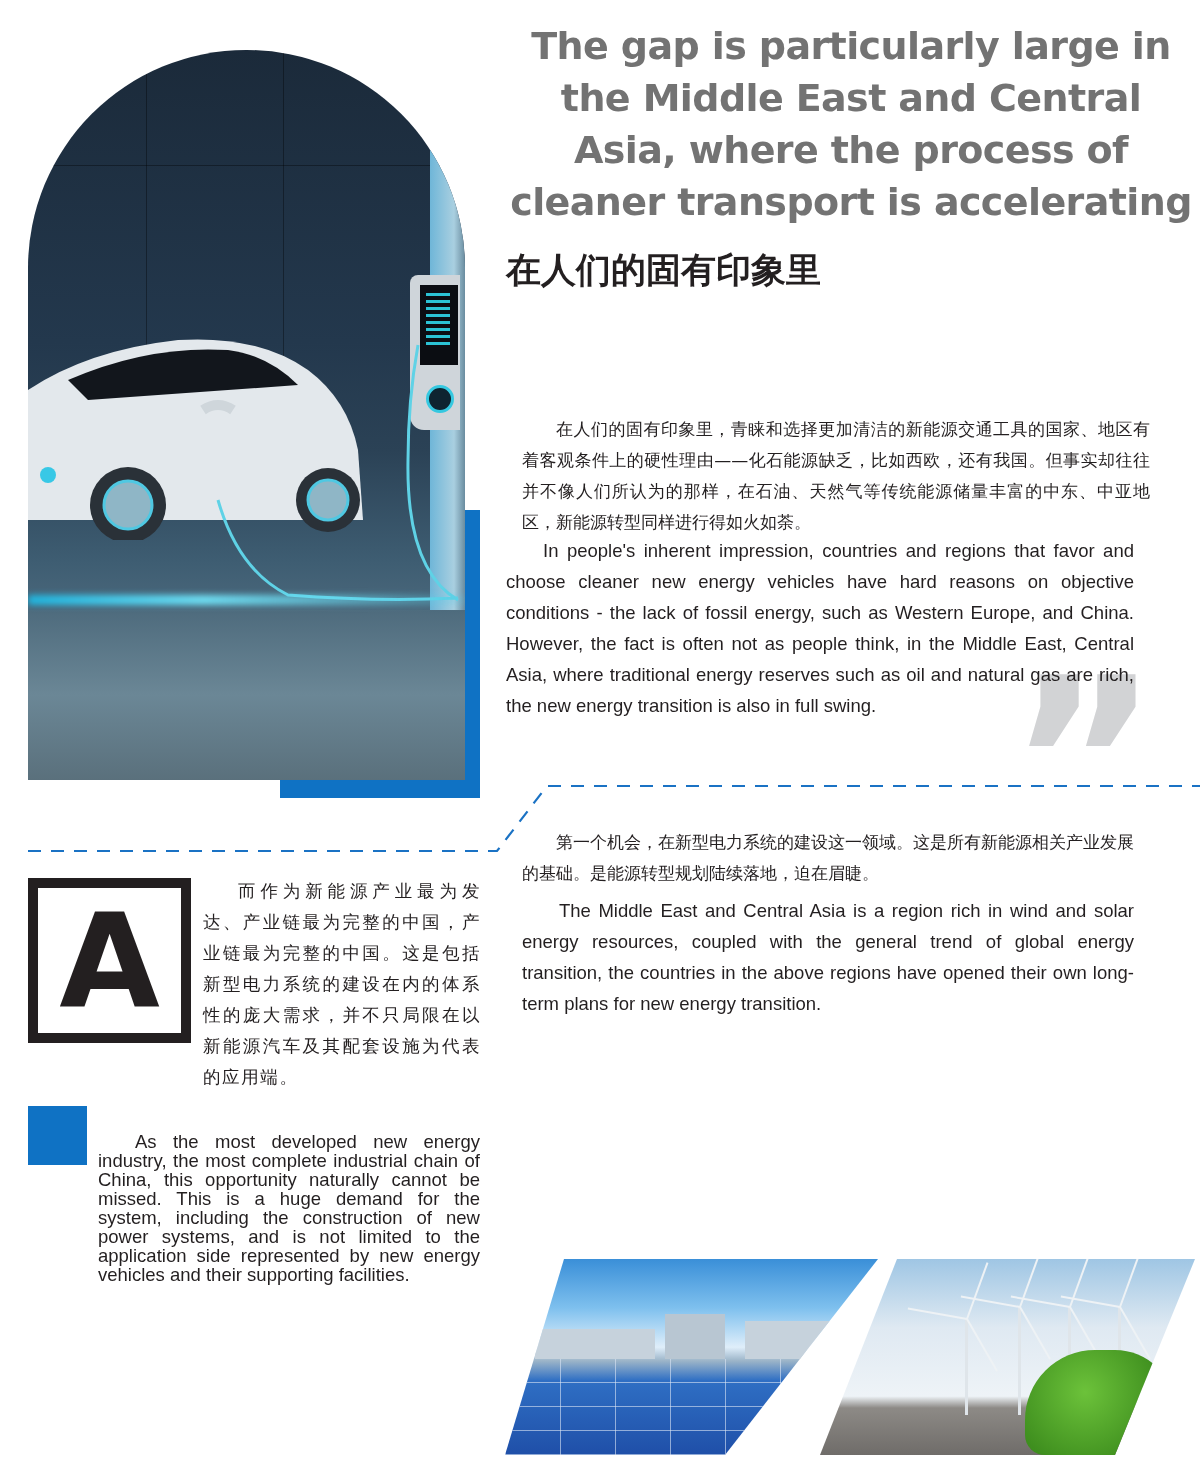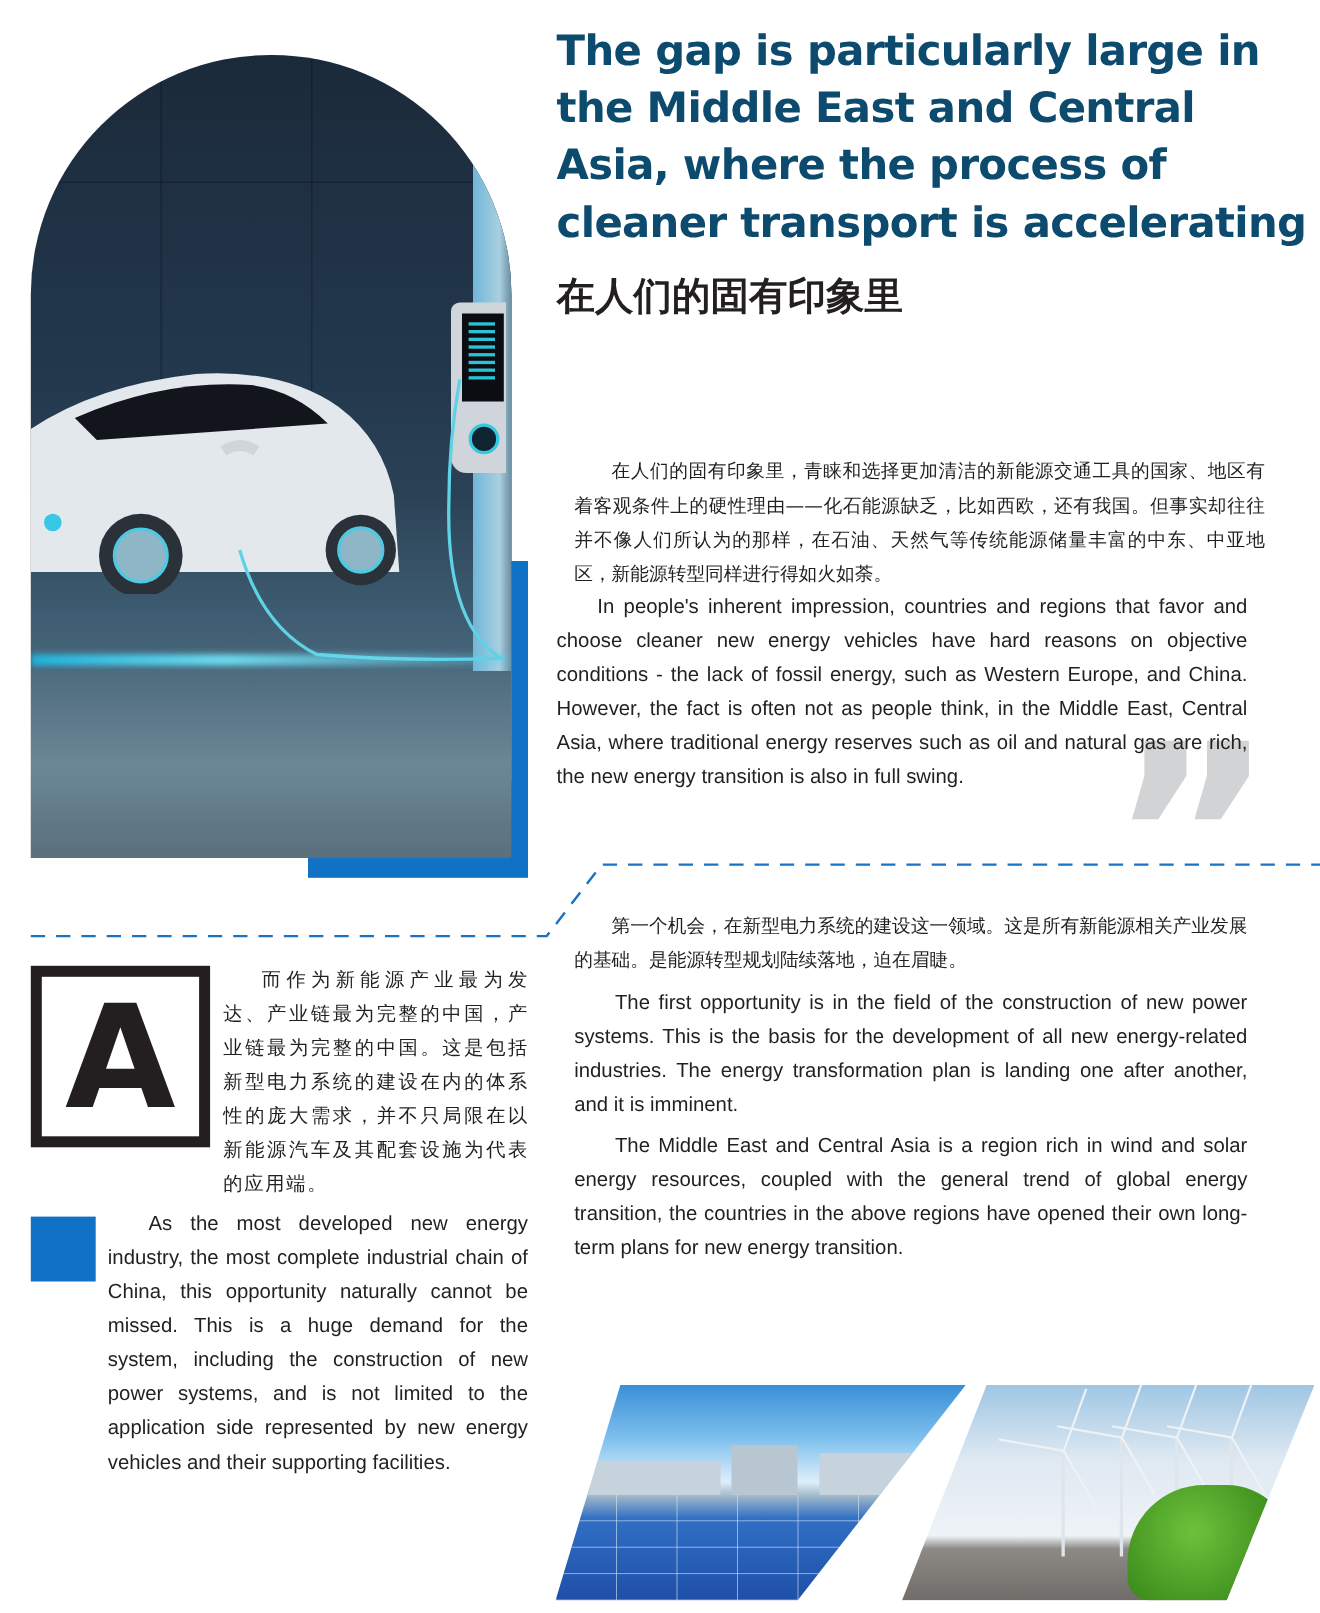--- a/index.html
+++ b/index.html
@@ -25,21 +25,21 @@
                       background:linear-gradient(90deg,#1fb6e0,#6fe0f5 40%,rgba(80,200,230,0.2)); filter:blur(3px); }
   #hero .cable { position:absolute; }
   #hero .floor { position:absolute; left:0; top:560px; width:437px; height:170px;
                  background:linear-gradient(180deg,#4e6b7d,#6b8796 50%,#5a707c); }
 
   #blue-accent { left:280px; top:510px; width:200px; height:288px; background:#0f72c4; z-index:0; }
   #hero { z-index:1; }
 
   
   #title-en { left:506px; top:20px; width:690px; font-family:"DejaVu Sans", sans-serif; font-weight:bold;
-              font-size:38px; line-height:52px; letter-spacing:-0.6px; color:#0c4a6e; }
+              font-size:38px; line-height:52px; letter-spacing:-0.6px; color:#737373;text-align:center; }
   #title-zh { left:506px; top:248px; width:690px; font-weight:bold; font-size:35px; line-height:44px; color:#231f20; }
 
   .para-zh { font-size:17px; line-height:31px; text-align:justify; color:#231f20; }
   .para-en { font-family:"Liberation Sans", sans-serif; font-size:18.5px; line-height:31px;
              text-align:justify; color:#231f20; }
   .indent { text-indent:2em; }
 
   #intro-zh { left:506px; top:398px; width:628px; }
   #intro-en { left:506px; top:535px; width:628px; z-index:2; }
 
@@ -49,21 +49,21 @@
   
   #connector { left:0; top:770px; width:1200px; height:100px; z-index:3; }
 
   
   #dropcap { left:28px; top:878px; width:143px; height:145px; border:10px solid #231f20;
              display:flex; align-items:center; justify-content:center; background:#fff; }
   #dropcap span { font-family:"DejaVu Sans", sans-serif; font-weight:bold; font-size:130px; line-height:1; color:#231f20; }
 
   #left-zh { left:203px; top:876px; width:278px; font-size:17.5px; line-height:31px; letter-spacing:1.6px; text-align:justify; }
   #blue-square { left:28px; top:1106px; width:59px; height:59px; background:#0f72c4; }
-  #left-en { left:98px; top:1096px; width:382px; font-size:18.5px; line-height:31px; text-align:justify; }
+  #left-en { left:98px; top:1132px; width:382px; font-size:18.5px; line-height:19px; text-align:justify; }
 
   #right-col { left:506px; top:827px; width:628px; }
   #right-col p { margin:0 0 6px 16px; }
 
   
   #img-solar { left:505px; top:1259px; width:373px; height:196px;
                clip-path:polygon(59px 0, 373px 0, 220px 196px, 0 196px);
                background:linear-gradient(180deg,#3a8fd8 0%,#7ec0ee 25%,#dfeefa 45%,#9bb4c8 52%,#2f6fc4 62%,#1f4fa8 100%); }
   #img-wind { left:820px; top:1259px; width:375px; height:196px;
               clip-path:polygon(77px 0, 375px 0, 295px 196px, 0 196px);
@@ -137,21 +137,20 @@
 </div>
 
 <p id="left-zh" class="abs para-zh indent" style="margin:0">而作为新能源产业最为发达、产业链最为完整的中国，产业链最为完整的中国。这是包括新型电力系统的建设在内的体系性的庞大需求，并不只局限在以新能源汽车及其配套设施为代表的应用端。</p>
 
 <div id="blue-square" class="abs"></div>
 
 <p id="left-en" class="abs para-en indent" style="margin:0">As the most developed new energy industry, the most complete industrial chain of China, this opportunity naturally cannot be missed. This is a huge demand for the system, including the construction of new power systems, and is not limited to the application side represented by new energy vehicles and their supporting facilities.</p>
 
 <div id="right-col" class="abs">
   <p class="para-zh indent">第一个机会，在新型电力系统的建设这一领域。这是所有新能源相关产业发展的基础。是能源转型规划陆续落地，迫在眉睫。</p>
-  <p class="para-en indent">The first opportunity is in the field of the construction of new power systems. This is the basis for the development of all new energy-related industries. The energy transformation plan is landing one after another, and it is imminent.</p>
   <p class="para-en indent">The Middle East and Central Asia is a region rich in wind and solar energy resources, coupled with the general trend of global energy transition, the countries in the above regions have opened their own long-term plans for new energy transition.</p>
 </div>
 
 <div id="img-solar" class="abs">
   <div class="building" style="left:30px;width:120px;"></div>
   <div class="building" style="left:160px;width:60px;top:55px;height:45px;background:#b8c6d2;"></div>
   <div class="building" style="left:240px;width:110px;top:62px;height:38px;"></div>
   <div class="panel-grid"></div>
 </div>
 

